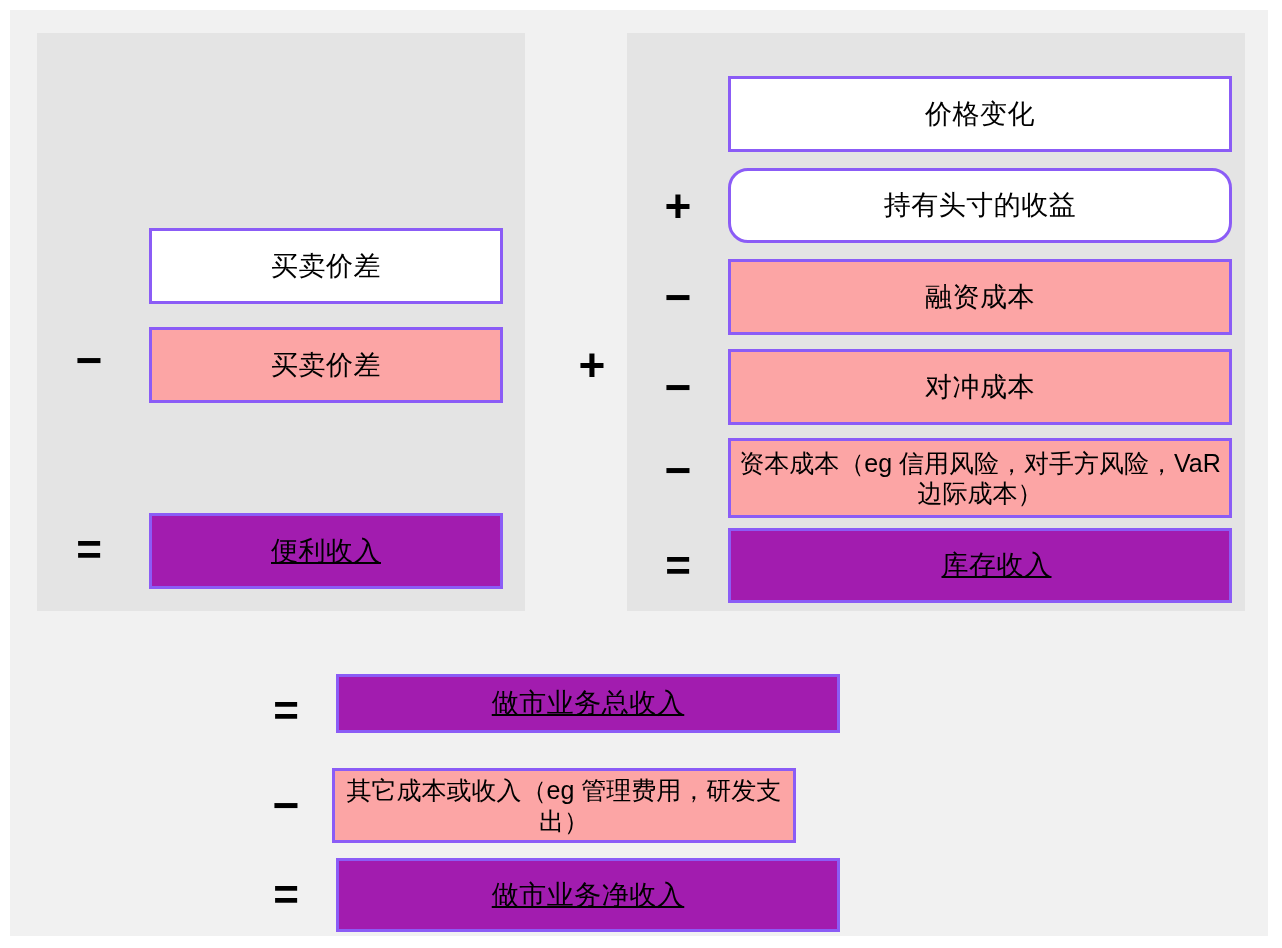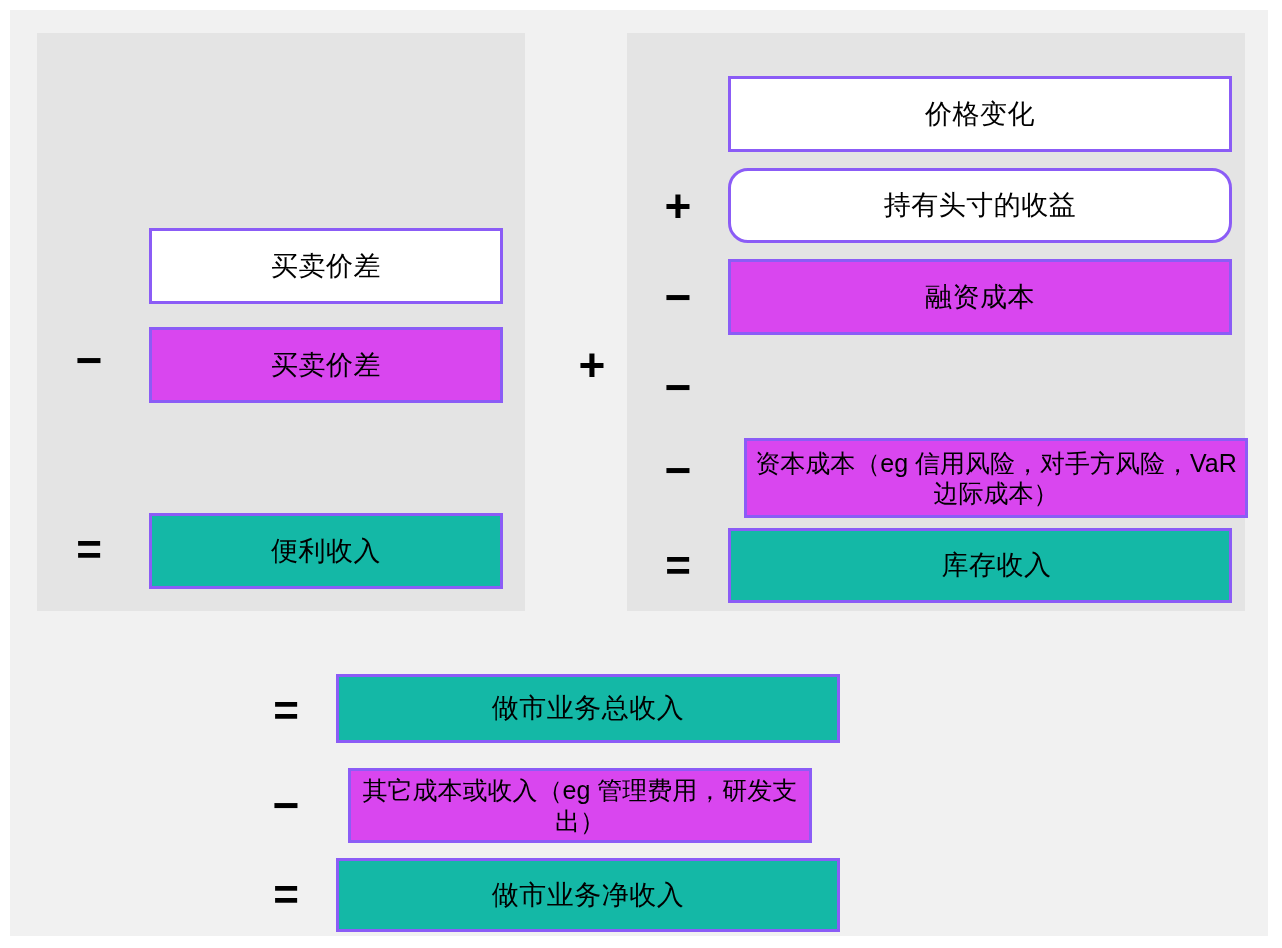--- a/index.html
+++ b/index.html
@@ -41,27 +41,26 @@
     align-items: center;
     justify-content: center;
     text-align: center;
     color: #000000;
     font-size: 27px;
     line-height: 1.22;
     letter-spacing: 0.5px;
     padding: 0 2px;
   }
   .box.fill-white { background: #ffffff; }
-  .box.fill-light { background: #d946ef; }
-  .box.fill-mid   { background: #14b8a6; }
+  .box.fill-light { background: #fca5a5; }
+  .box.fill-mid   { background: #a21caf; text-decoration: underline; }
   .box.tight {
     font-size: 25px;
     letter-spacing: 0;
     padding: 0 1px;
-    margin-left: 16px;
   }
 
   
   .op {
     position: absolute;
     font-family: "Liberation Sans", "DejaVu Sans", sans-serif;
     font-weight: bold;
     font-size: 46px;
     line-height: 1;
     color: #000000;
@@ -95,29 +94,30 @@
 
   <div class="box fill-white" style="left:718px; top:66px; width:504px; height:76px;">价格变化</div>
 
   <div class="op" style="left:645px; top:173px;">+</div>
   <div class="box fill-white" style="left:718px; top:158px; width:504px; height:75px;border-radius:20px;">持有头寸的收益</div>
 
   <div class="op" style="left:645px; top:264px;">−</div>
   <div class="box fill-light" style="left:718px; top:249px; width:504px; height:76px;">融资成本</div>
 
   <div class="op" style="left:645px; top:354px;">−</div>
+  <div class="box fill-light" style="left:718px; top:339px; width:504px; height:76px;">对冲成本</div>
 
   <div class="op" style="left:645px; top:437px;">−</div>
   <div class="box fill-light tight" style="left:718px; top:428px; width:504px; height:80px;">资本成本（eg 信用风险，对手方风险，VaR边际成本）</div>
 
   <div class="op eq" style="left:645px; top:533px;">=</div>
   <div class="box fill-mid" style="left:718px; top:518px; width:504px; height:75px;padding-left:35px;">库存收入</div>
 
   <div class="op eq" style="left:253px; top:678px;">=</div>
-  <div class="box fill-mid" style="left:326px; top:664px; width:504px; height:69px;">做市业务总收入</div>
+  <div class="box fill-mid" style="left:326px; top:664px; width:504px; height:59px;">做市业务总收入</div>
 
   <div class="op" style="left:253px; top:772px;">−</div>
   <div class="box fill-light tight" style="left:322px; top:758px; width:464px; height:75px;">其它成本或收入（eg 管理费用，研发支出）</div>
 
   <div class="op eq" style="left:253px; top:862px;">=</div>
   <div class="box fill-mid" style="left:326px; top:848px; width:504px; height:74px;text-align:center;">做市业务净收入</div>
 
 </div>
 
 </body></html>

